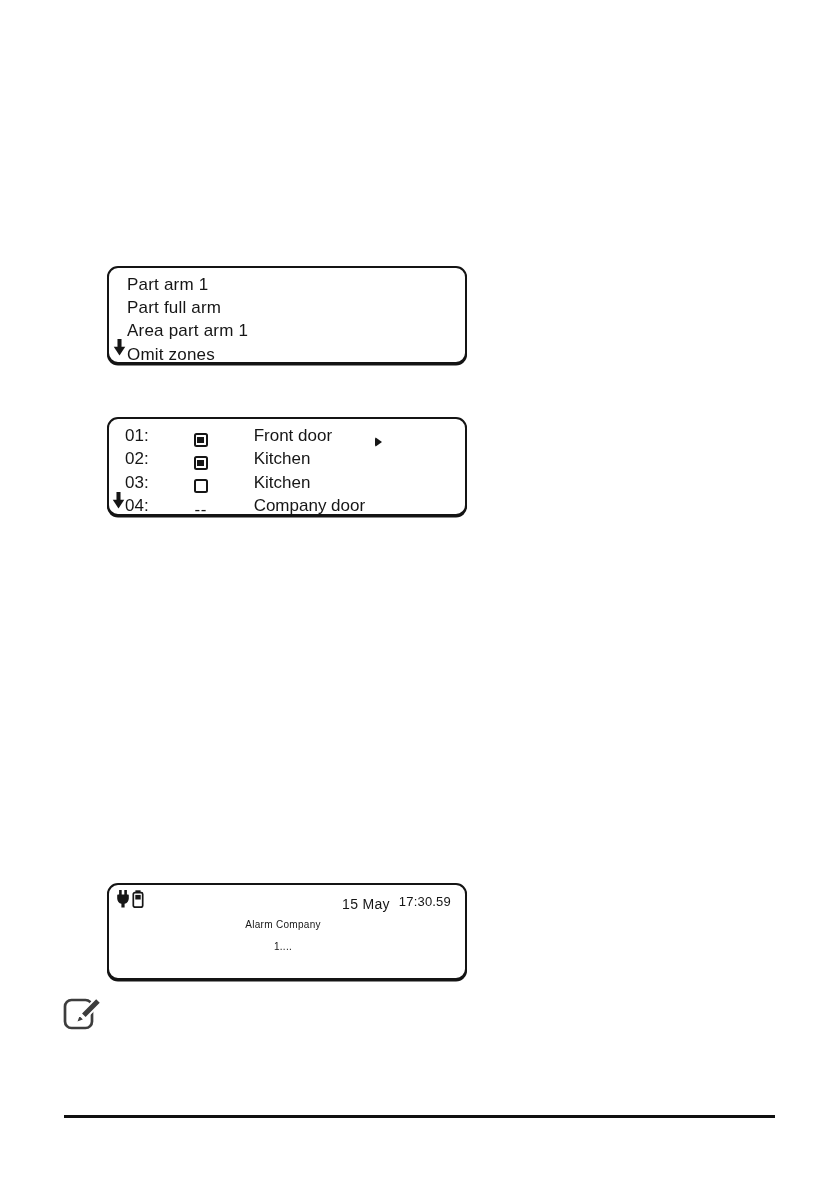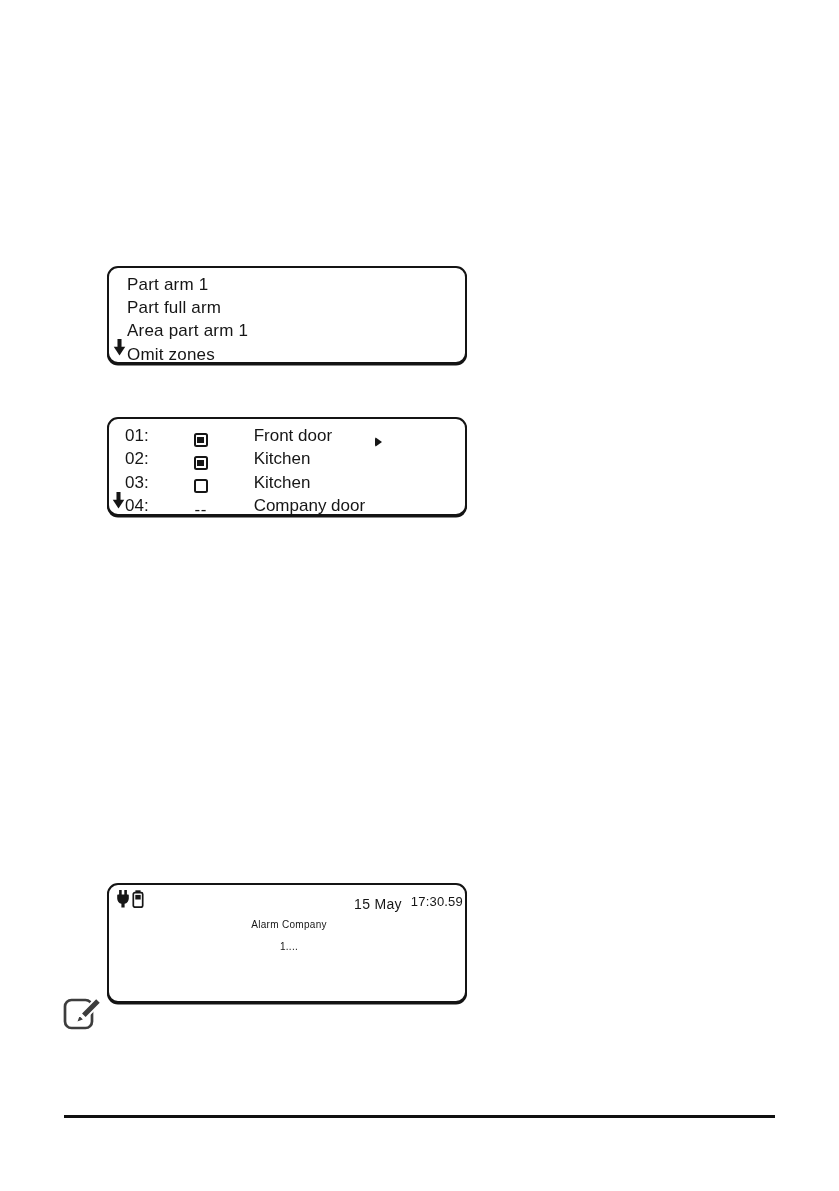--- a/index.html
+++ b/index.html
@@ -16,21 +16,21 @@
     position:absolute;
     left:107px;
     width:360px;
     background:#ffffff;
     border:2.5px solid #141414;
     border-radius:11px;
     box-shadow:0 1.5px 0 #141414;
   }
   .lcd-menu { top:266px; height:98px; padding:5px 10px 5px 18px; }
   .lcd-zones { top:417px; height:99px; padding:5px 8px 5px 16px; }
-  .lcd-status { top:883px; height:120px; padding:3px 2px 0 6px; }
+  .lcd-status { top:883px; height:97px; padding:3px 14px 0 6px; }
 
   .menu-item {
     font-size:17px;
     line-height:23.2px;
     letter-spacing:0.2px;
     white-space:nowrap;
   }
   .bold { font-weight:400; }
 
   .scroll-arrow {

